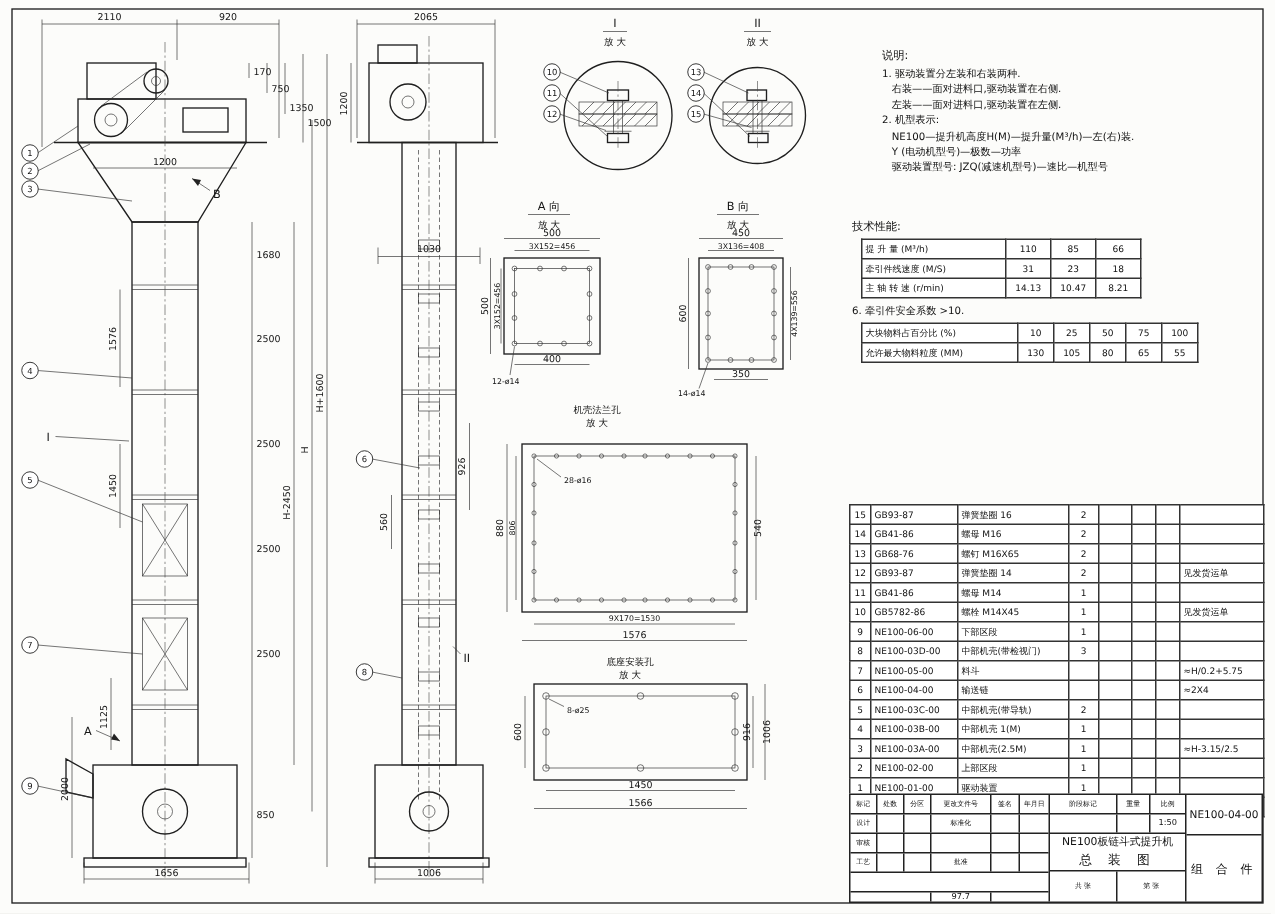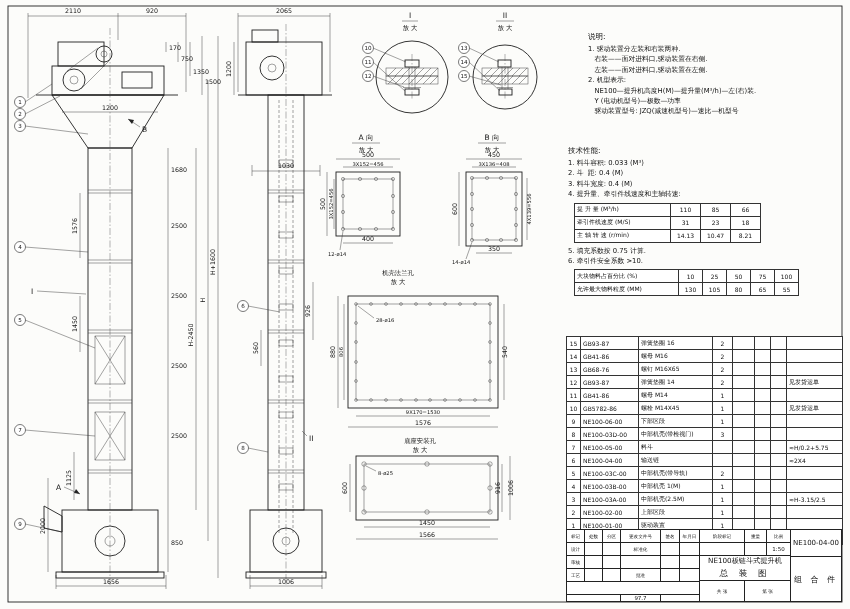--- a/index.html
+++ b/index.html
@@ -471,35 +471,20 @@
           <span>   Y (电动机型号)—极数—功率</span>
         </div>
         <div class="nline">
           <span>   驱动装置型号: JZQ(减速机型号)—速比—机型号</span>
         </div>
       </div>
 </div>
 
 <div class="panel" style="left:568px;top:146px;width:272px">
   <div class="ptitle">技术性能:</div>
-  <div>
-
-  <div class="nline">
-          <span>1. 料斗容积: 0.033 (M³)</span>
-        </div>
-        <div class="nline">
-          <span>2. 斗  距: 0.4 (M)</span>
-        </div>
-        <div class="nline">
-          <span>3. 料斗宽度: 0.4 (M)</span>
-        </div>
-        <div class="nline">
-          <span>4. 提升量、牵引件线速度和主轴转速:</span>
-        </div>
-      </div>
   <table class="dtable" style="width:186px;margin:3px 0 3px 6px">
     <colgroup>
           <col style="width:96px">
           <col style="width:30px">
           <col style="width:30px">
           <col style="width:30px">
         </colgroup>
     <tbody>
 
     <tr>
@@ -517,23 +502,20 @@
           <tr>
         <td class="tl">主 轴 转 速 (r/min)</td>
         <td>14.13</td>
         <td>10.47</td>
         <td>8.21</td>
       </tr>
         </tbody>
   </table>
   <div>
 
-  <div class="nline">
-          <span>5. 填充系数按 0.75 计算.</span>
-        </div>
         <div class="nline">
           <span>6. 牵引件安全系数 &gt;10.</span>
         </div>
       </div>
   <table class="dtable" style="width:224px;margin:3px 0 0 6px">
     <colgroup>
           <col style="width:104px">
           <col style="width:24px">
           <col style="width:24px">
           <col style="width:24px">

